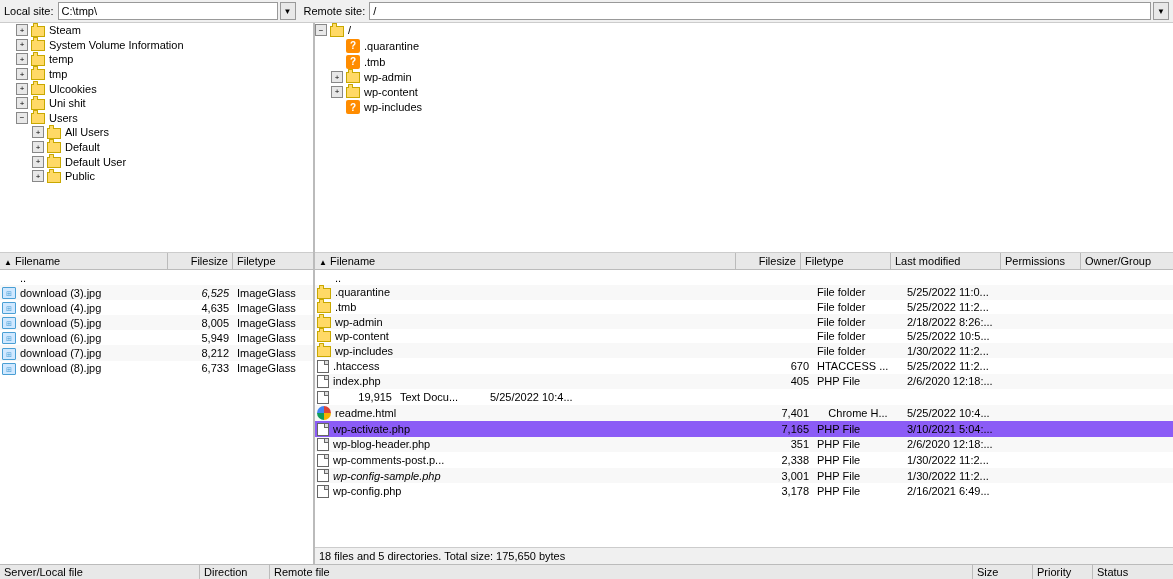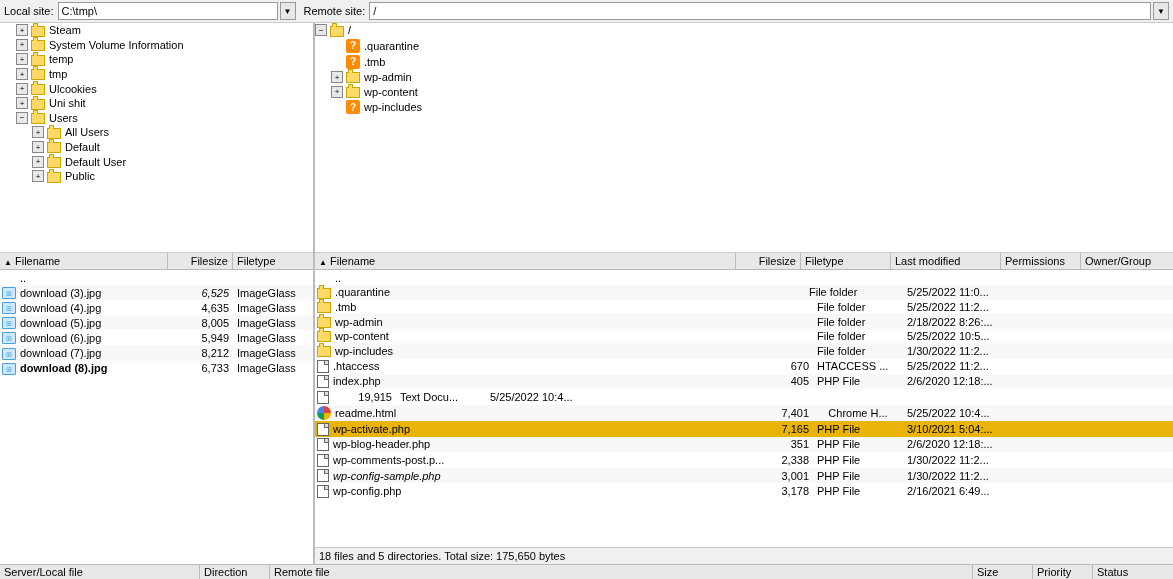--- a/index.html
+++ b/index.html
@@ -147,21 +147,21 @@
               <span style="width: 80px; padding: 0px 4px; overflow: hidden; text-overflow: ellipsis; white-space: nowrap;">ImageGlass</span>
             </div>
             <div style="display: flex; align-items: center; padding: 1px 0px; cursor: pointer; background: rgb(248, 248, 248);">
               <span><span style="display:inline-block;width:14px;height:12px;background:#d0e8ff;border:1px solid #4a9fd4;vertical-align:middle;margin:0 2px;border-radius:1px;font-size:7px;text-align:center;line-height:12px;color:#4a9fd4;">⊞</span></span>
               <span style="flex: 1 1 0%; padding: 0px 2px; overflow: hidden; text-overflow: ellipsis; white-space: nowrap;">download (7).jpg</span>
               <span style="width: 65px; text-align: right; padding: 0px 4px;">8,212</span>
               <span style="width: 80px; padding: 0px 4px; overflow: hidden; text-overflow: ellipsis; white-space: nowrap;">ImageGlass</span>
             </div>
             <div style="display: flex; align-items: center; padding: 1px 0px; cursor: pointer; background: white;">
               <span><span style="display:inline-block;width:14px;height:12px;background:#d0e8ff;border:1px solid #4a9fd4;vertical-align:middle;margin:0 2px;border-radius:1px;font-size:7px;text-align:center;line-height:12px;color:#4a9fd4;">⊞</span></span>
-              <span style="flex: 1 1 0%; padding: 0px 2px; overflow: hidden; text-overflow: ellipsis; white-space: nowrap; font-weight: bold;">download (8).jpg</span>
+              <span style="flex: 1 1 0%; padding: 0px 2px; overflow: hidden; text-overflow: ellipsis; white-space: nowrap;">download (8).jpg</span>
               <span style="width: 65px; text-align: right; padding: 0px 4px;">6,733</span>
               <span style="width: 80px; padding: 0px 4px; overflow: hidden; text-overflow: ellipsis; white-space: nowrap;">ImageGlass</span>
             </div>
           </div>
       </div>
 
     </div>
 
     <div style="flex:1; display:flex; flex-direction:column; overflow:hidden;">
 
@@ -238,21 +238,21 @@
               <span style="width: 90px; padding: 0px 4px; overflow: hidden; text-overflow: ellipsis; white-space: nowrap;"></span>
               <span style="width: 110px; padding: 0px 4px; overflow: hidden; text-overflow: ellipsis; white-space: nowrap;"></span>
               <span style="width: 80px; padding: 0px 4px;"></span>
               <span style="width: 80px; padding: 0px 4px;"></span>
             </div>
             <div style="display: flex; align-items: center; padding: 1px 0px; cursor: pointer; background: rgb(248, 248, 248);">
               <span><span style="display:inline-block;width:14px;height:11px;background:#ffd966;border:1px solid #c8a800;position:relative;vertical-align:middle;margin:0 2px;"><span style="position:absolute;top:-4px;left:1px;width:5px;height:4px;background:#ffd966;border:1px solid #c8a800;border-bottom:none;border-radius:1px 1px 0 0;"></span></span></span>
               <span style="flex: 1 1 0%; padding: 0px 2px; overflow: hidden; text-overflow: ellipsis; white-space: nowrap; min-width: 160px;">.quarantine</span>
               <span style="width: 65px; text-align: right; padding: 0px 4px;"></span>
               <span style="width: 90px; padding: 0px 4px; overflow: hidden; text-overflow: ellipsis; white-space: nowrap;">File folder</span>
-              <span style="width: 110px; padding: 0px 4px; overflow: hidden; text-overflow: ellipsis; white-space: nowrap; margin-left: 8px;">5/25/2022 11:0...</span>
+              <span style="width: 110px; padding: 0px 4px; overflow: hidden; text-overflow: ellipsis; white-space: nowrap;">5/25/2022 11:0...</span>
               <span style="width: 80px; padding: 0px 4px;"></span>
               <span style="width: 80px; padding: 0px 4px;"></span>
             </div>
             <div style="display: flex; align-items: center; padding: 1px 0px; cursor: pointer; background: white;">
               <span><span style="display:inline-block;width:14px;height:11px;background:#ffd966;border:1px solid #c8a800;position:relative;vertical-align:middle;margin:0 2px;"><span style="position:absolute;top:-4px;left:1px;width:5px;height:4px;background:#ffd966;border:1px solid #c8a800;border-bottom:none;border-radius:1px 1px 0 0;"></span></span></span>
               <span style="flex: 1 1 0%; padding: 0px 2px; overflow: hidden; text-overflow: ellipsis; white-space: nowrap; min-width: 160px;">.tmb</span>
               <span style="width: 65px; text-align: right; padding: 0px 4px;"></span>
               <span style="width: 90px; padding: 0px 4px; overflow: hidden; text-overflow: ellipsis; white-space: nowrap;">File folder</span>
               <span style="width: 110px; padding: 0px 4px; overflow: hidden; text-overflow: ellipsis; white-space: nowrap;">5/25/2022 11:2...</span>
               <span style="width: 80px; padding: 0px 4px;"></span>
@@ -313,21 +313,21 @@
             </div>
             <div style="display: flex; align-items: center; padding: 1px 0px; cursor: pointer; background: rgb(248, 248, 248);">
               <span><span style="display:inline-block;width:14px;height:14px;border-radius:50%;background:conic-gradient(#db4437 0 90deg,#f4b400 90deg 180deg,#0f9d58 180deg 270deg,#4285f4 270deg 360deg);vertical-align:middle;margin:0 2px;font-size:8px;text-align:center;line-height:14px;"></span></span>
               <span style="flex: 1 1 0%; padding: 0px 2px; overflow: hidden; text-overflow: ellipsis; white-space: nowrap; min-width: 160px;">readme.html</span>
               <span style="width: 65px; text-align: right; padding: 0px 4px;">7,401</span>
               <span style="width: 90px; padding: 0px 4px; overflow: hidden; text-overflow: ellipsis; white-space: nowrap; text-align: center;">Chrome H...</span>
               <span style="width: 110px; padding: 0px 4px; overflow: hidden; text-overflow: ellipsis; white-space: nowrap;">5/25/2022 10:4...</span>
               <span style="width: 80px; padding: 0px 4px;"></span>
               <span style="width: 80px; padding: 0px 4px;"></span>
             </div>
-            <div style="display: flex; align-items: center; padding: 1px 0px; cursor: pointer; background: #eab308;">
+            <div style="display: flex; align-items: center; padding: 1px 0px; cursor: pointer; background: #8b5cf6;">
               <span><span style="display:inline-block;width:12px;height:13px;background:white;border:1px solid #666;position:relative;vertical-align:middle;margin:0 2px;"><span style="position:absolute;top:0;right:0;width:4px;height:4px;background:#ddd;border-left:1px solid #666;border-bottom:1px solid #666;"></span></span></span>
               <span style="flex: 1 1 0%; padding: 0px 2px; overflow: hidden; text-overflow: ellipsis; white-space: nowrap; min-width: 160px;">wp-activate.php</span>
               <span style="width: 65px; text-align: right; padding: 0px 4px;">7,165</span>
               <span style="width: 90px; padding: 0px 4px; overflow: hidden; text-overflow: ellipsis; white-space: nowrap;">PHP File</span>
               <span style="width: 110px; padding: 0px 4px; overflow: hidden; text-overflow: ellipsis; white-space: nowrap;">3/10/2021 5:04:...</span>
               <span style="width: 80px; padding: 0px 4px;"></span>
               <span style="width: 80px; padding: 0px 4px;"></span>
             </div>
             <div style="display: flex; align-items: center; padding: 1px 0px; cursor: pointer; background: rgb(248, 248, 248);">
               <span><span style="display:inline-block;width:12px;height:13px;background:white;border:1px solid #666;position:relative;vertical-align:middle;margin:0 2px;"><span style="position:absolute;top:0;right:0;width:4px;height:4px;background:#ddd;border-left:1px solid #666;border-bottom:1px solid #666;"></span></span></span>

